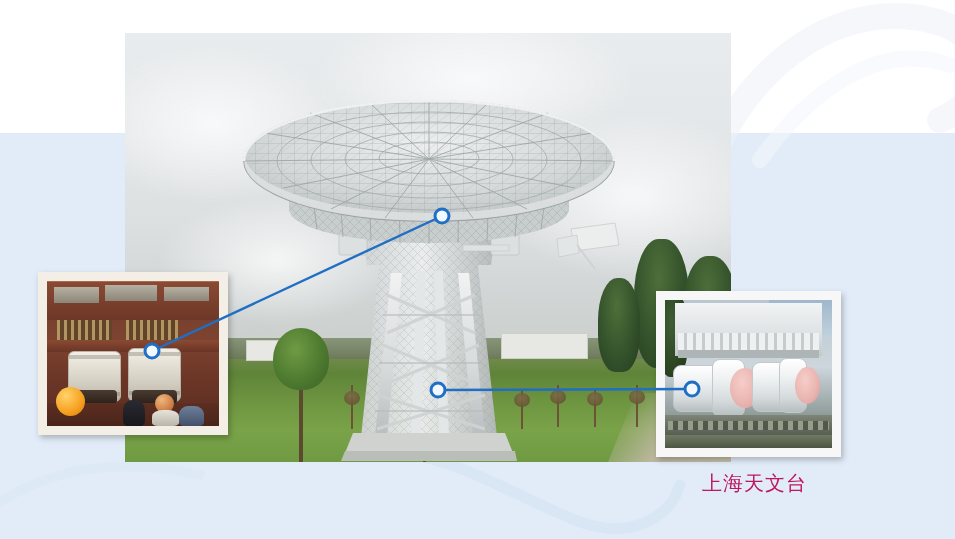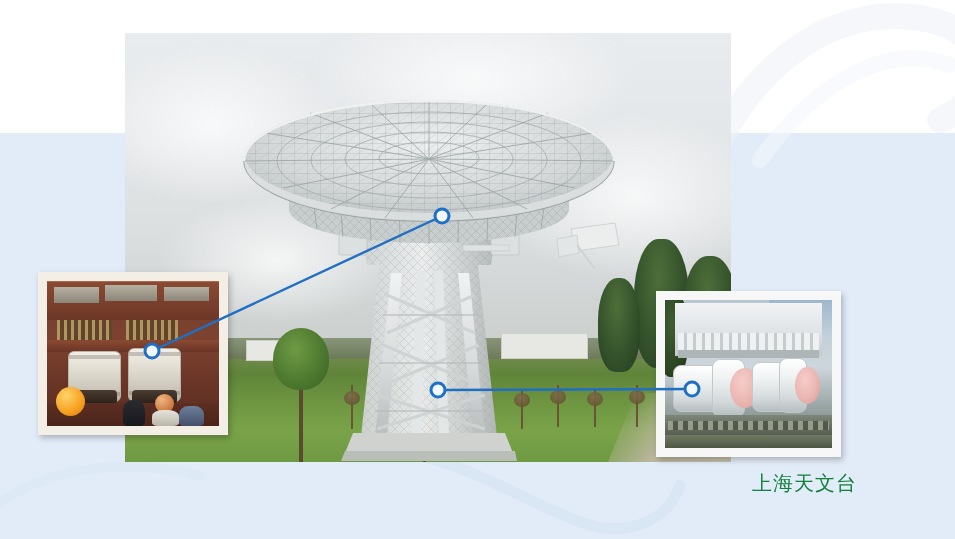--- a/index.html
+++ b/index.html
@@ -118,23 +118,23 @@
   .rp-base{position:absolute;background:linear-gradient(180deg,#7d8478 0%,#565c50 100%);}
   .rp-sky{position:absolute;background:linear-gradient(180deg,#9fb7cc 0%,#c2d2de 100%);}
   .rp-tree{position:absolute;background:radial-gradient(ellipse at 45% 35%,#3f5e34 0%,#29401f 70%);}
 
   
   .connectors{position:absolute;left:0;top:0;width:955px;height:539px;pointer-events:none;}
   .connectors svg{display:block;}
 
   
   .caption{
-    position:absolute;left:752px;top:470px;
+    position:absolute;left:702px;top:470px;
     font-family:Liberation Mono, monospace;
-    font-size:20px;color:#15803d;letter-spacing:1px;
+    font-size:20px;color:#be185d;letter-spacing:1px;
     white-space:nowrap;
   }
 </style>
 </head>
 <body>
 
 <div id="slide">
 
   <div class="bg-white-top"></div>
   <div class="bg-blue-band"></div>

